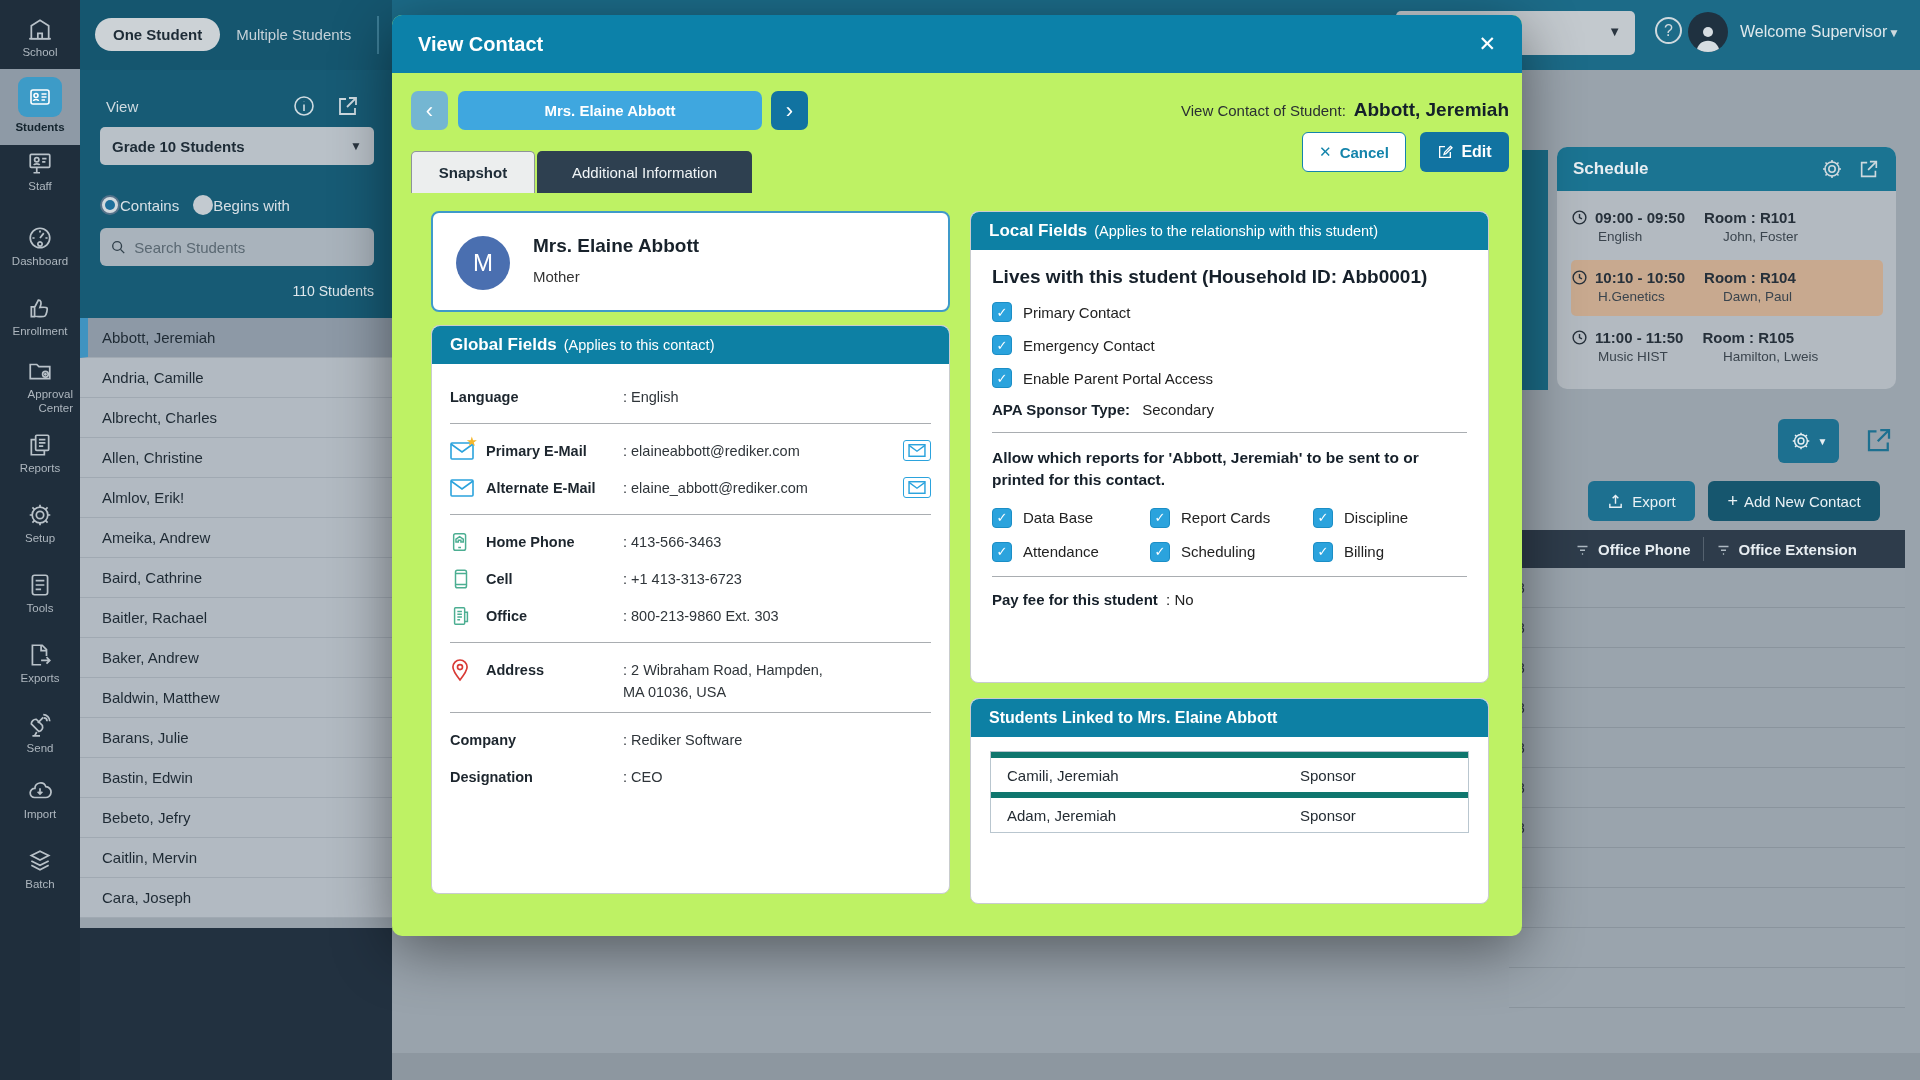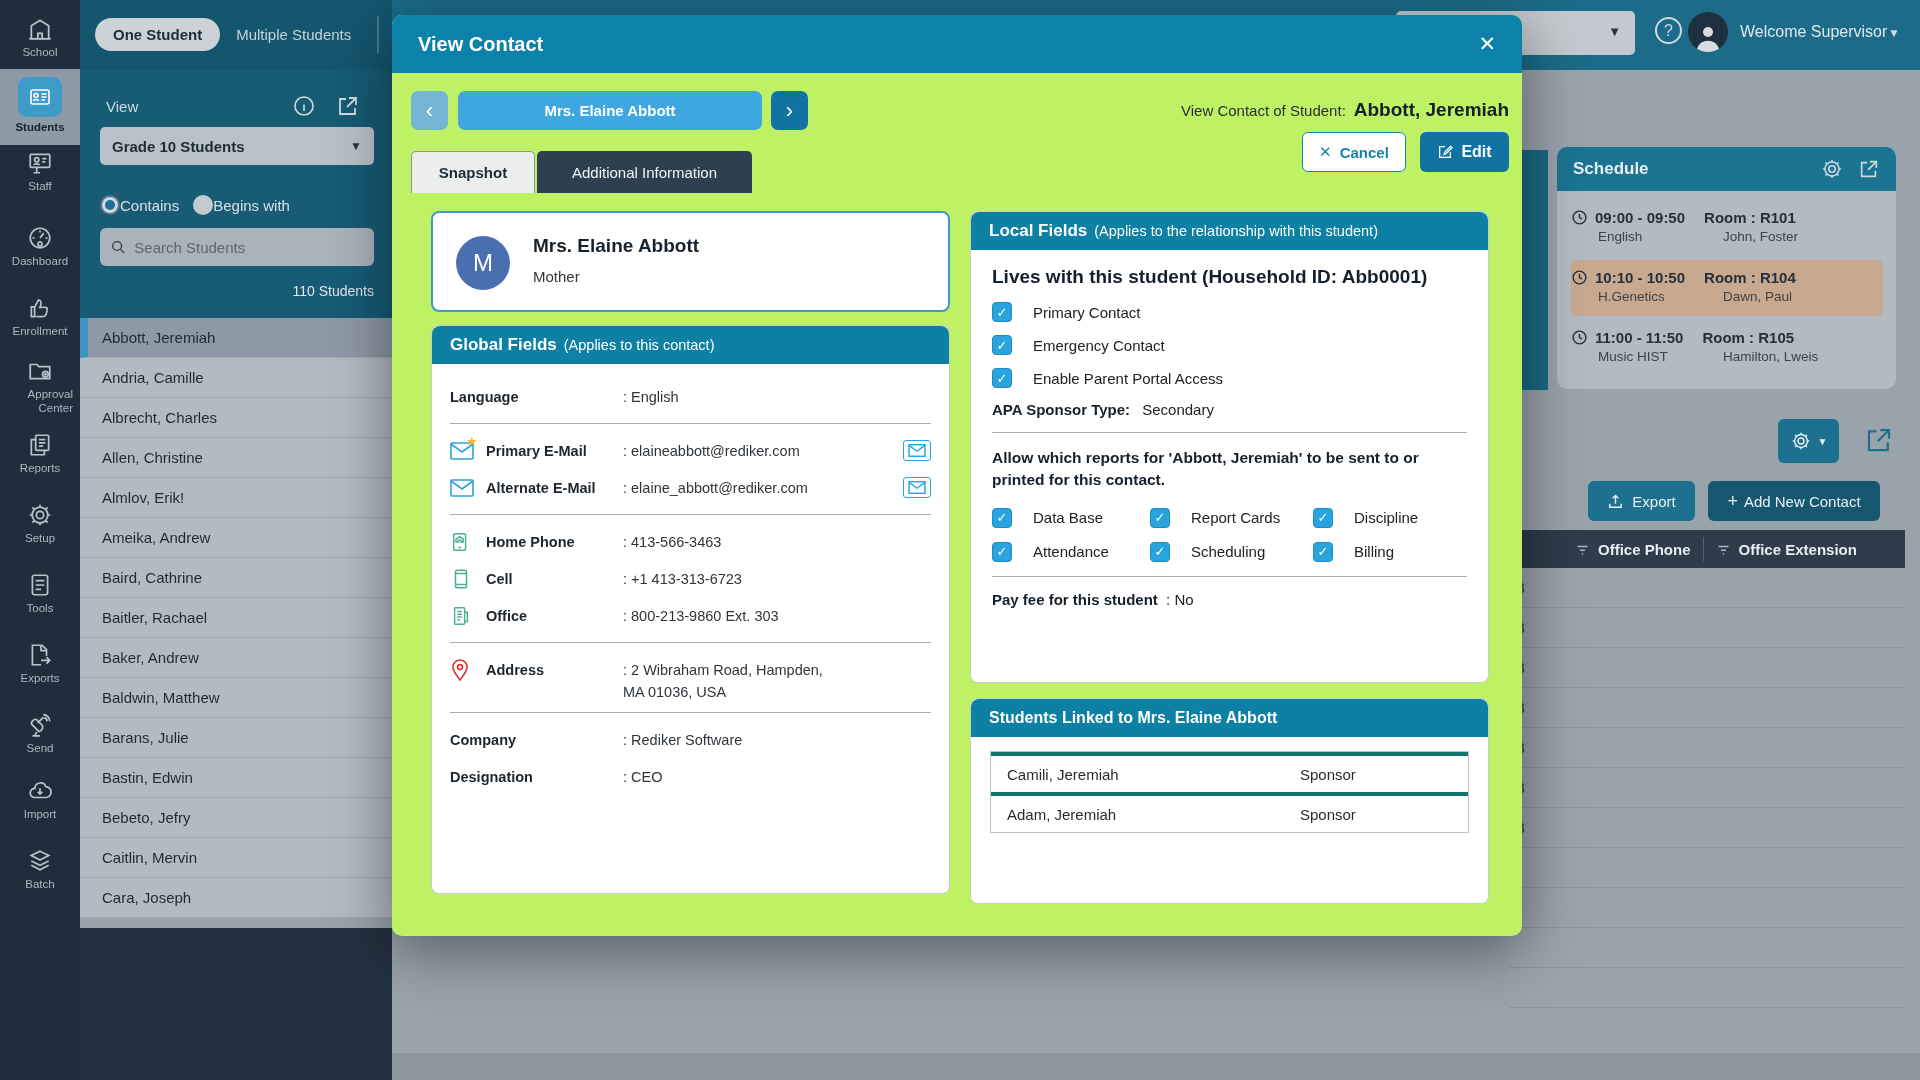--- a/index.html
+++ b/index.html
@@ -121,37 +121,37 @@
   .g-label{width:137px;font-weight:bold;color:#1d262e}
   .g-label-wide{width:173px;font-weight:bold;color:#1d262e}
   .g-val{flex:1;color:#2f353a}
   .g-div{height:1px;background:#a9adb1;margin:8px 0}
   .mail-btn{width:28px;height:21px;border:1.5px solid #2ba3dd;border-radius:3px;display:flex;align-items:center;justify-content:center;margin-left:8px}
   .addr2{margin-left:173px;color:#2f353a;font-size:14.5px;margin-top:-4px;padding-bottom:4px}
 
   .l-panel{left:578px;top:196px;width:519px;height:472px}
   .l-body{padding:16px 21px 0 21px;font-size:15px;color:#222}
   .lives{font-weight:bold;font-size:19px;color:#16202a;margin-bottom:14px}
-  .chk-row{display:flex;align-items:center;gap:21px;margin-bottom:13px}
+  .chk-row{display:flex;align-items:center;gap:11px;margin-bottom:13px}
   .cb{width:20px;height:20px;background:#2ba3dd;border:1px solid #1b8ec6;border-radius:4px;color:#fff;font-size:13px;
     font-weight:bold;display:flex;align-items:center;justify-content:center;flex:0 0 auto}
   .cb::after{content:"✓"}
   .apa{margin:6px 0 2px;font-size:15px}
   .apa b{color:#16202a}
   .l-div{height:1px;background:#a9adb1;margin:14px 0}
   .allow{font-weight:bold;font-size:15.5px;color:#16202a;line-height:1.45}
   .rep-grid{display:grid;grid-template-columns:158px 163px auto;row-gap:14px;margin-top:16px}
   .pay b{color:#16202a}
 
   .lk-panel{left:578px;top:683px;width:519px;height:206px}
   .lk-table{margin:14px 19px 0 19px;border:1px solid #b9c6cf}
   .lk-head{display:flex;height:33px;background:#ccdbe8;align-items:center;font-weight:bold;font-size:14.5px;color:#1d2b36}
   .lk-c1{width:297px;padding-left:16px}
   .lk-c2{flex:1;padding-left:12px;border-left:1px solid #9fb4c3;height:100%;display:flex;align-items:center}
-  .lk-row{display:flex;height:40px;align-items:center;background:#fff;border-top:4px solid #0f766e;font-size:15px;color:#242c33}
+  .lk-row{display:flex;height:40px;align-items:center;background:#fff;border-top:6px solid #0f766e;font-size:15px;color:#242c33}
   .lk-row .lk-c2{border-left:0}
 </style>
 </head>
 <body>
 
 <div class="page">
 
   <div class="abs topbar"></div>
   <div class="abs topbar-left"></div>
 

